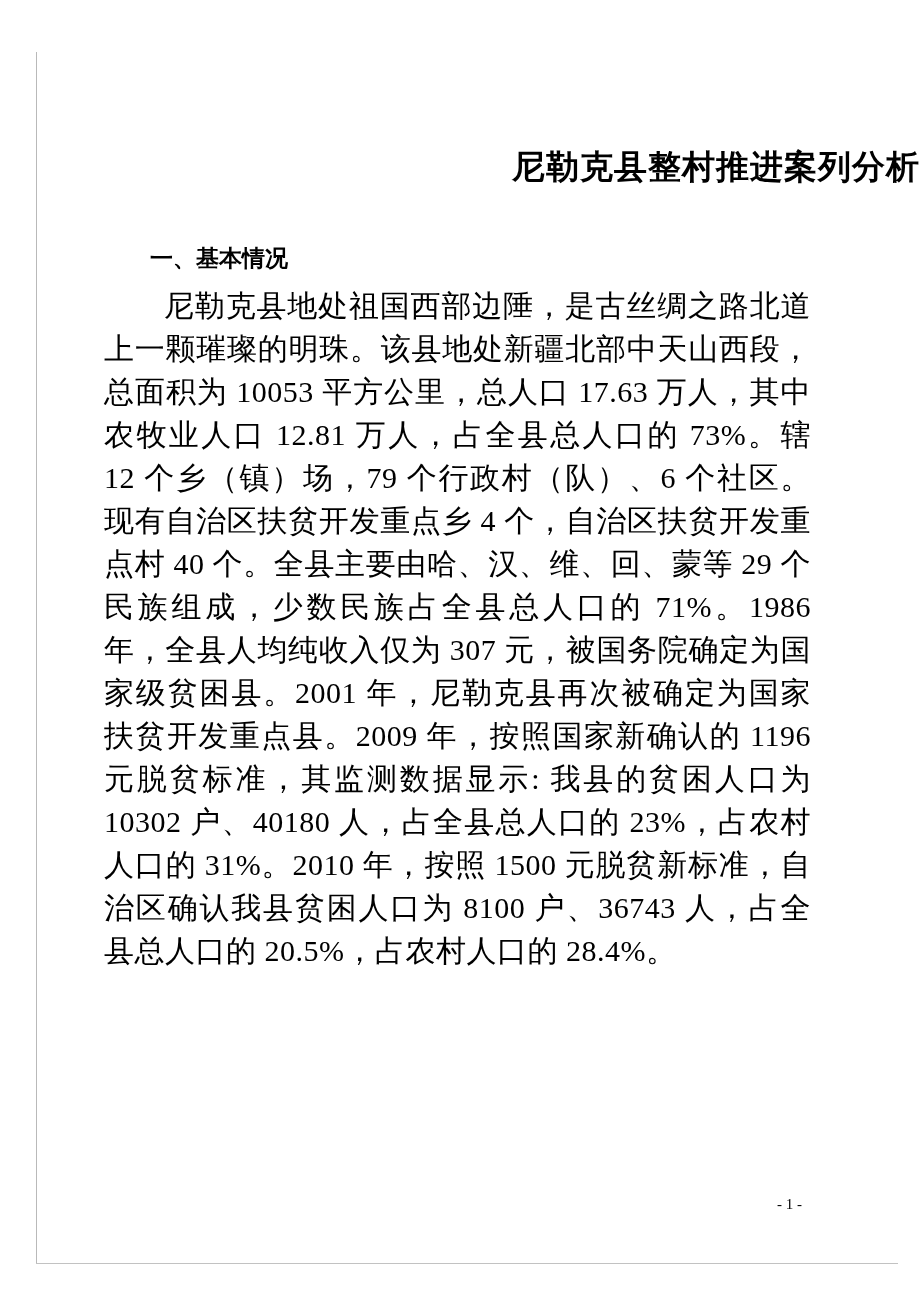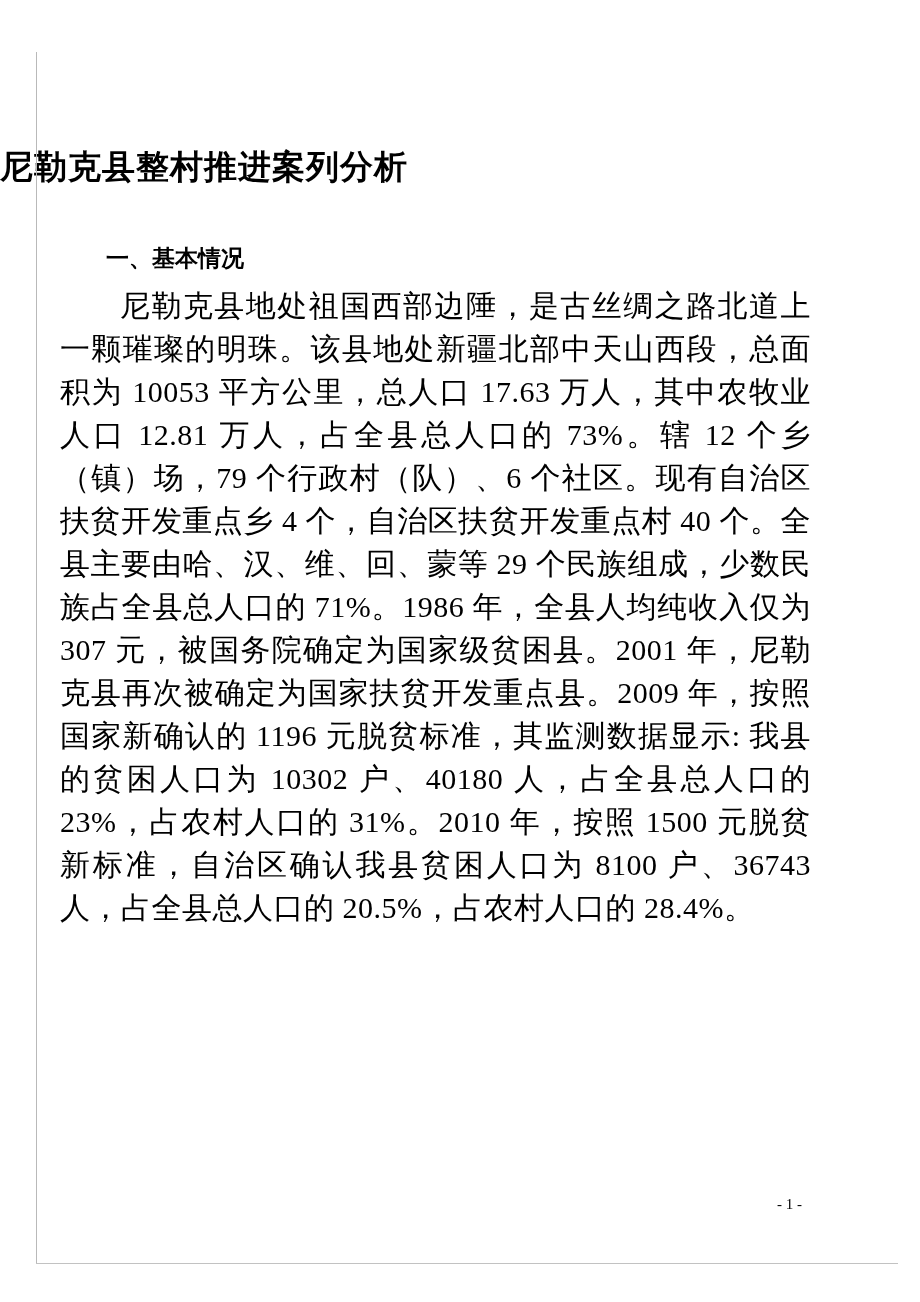--- a/index.html
+++ b/index.html
@@ -33,29 +33,29 @@
     position: absolute;
     left: 36px;
     top: 1263px;
     width: 862px;
     height: 1px;
     background: #c2c2c2;
   }
   .doc-title {
     margin: 0;
     padding-top: 147px;
-    text-align: left;
+    text-align: right;
     font-family: "Liberation Sans", "DejaVu Sans", sans-serif;
     font-weight: bold;
     font-size: 33px;
     letter-spacing: 1px;
     line-height: 1.2;
   }
   .content {
-    margin: 0 109px 0 60px;
+    margin: 0 109px 0 104px;
   }
   .section-heading {
     margin: 58px 0 12px 0;
     text-indent: 2em;
     font-family: "Liberation Sans", "DejaVu Sans", sans-serif;
     font-weight: bold;
     font-size: 23px;
     line-height: 1.2;
   }
   .para {

